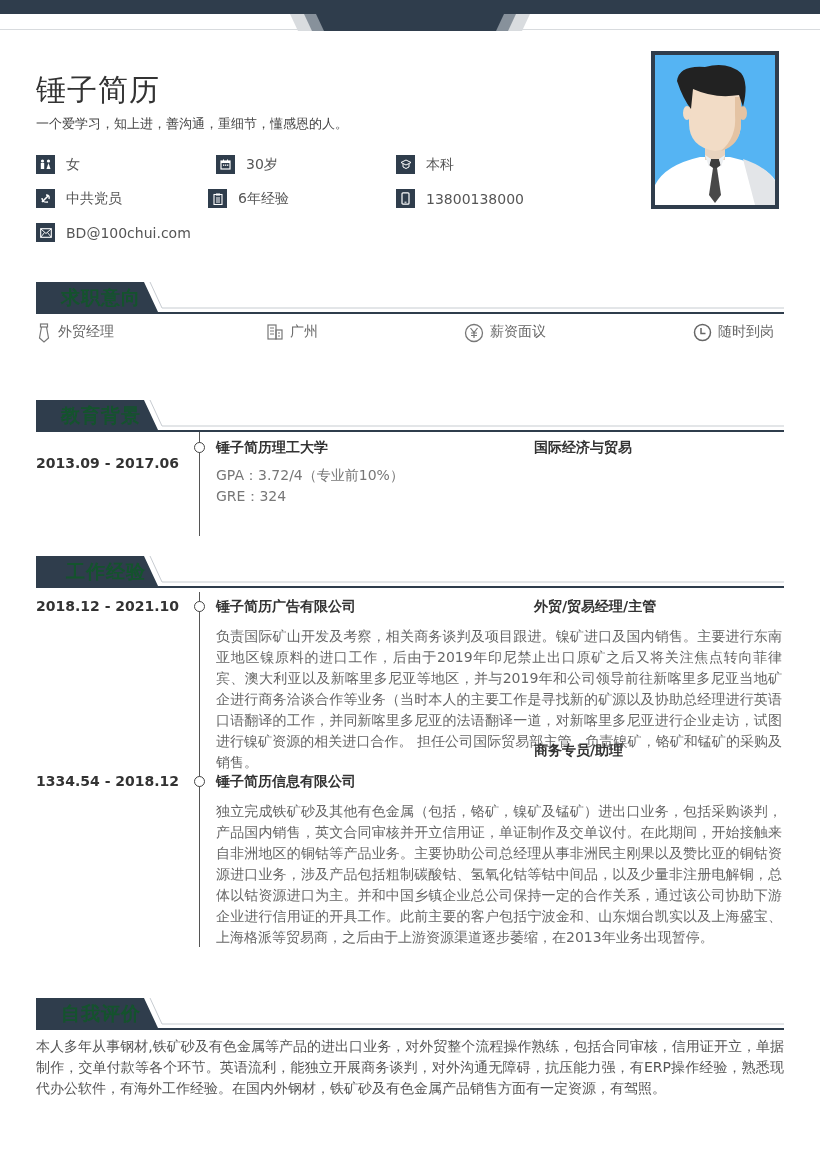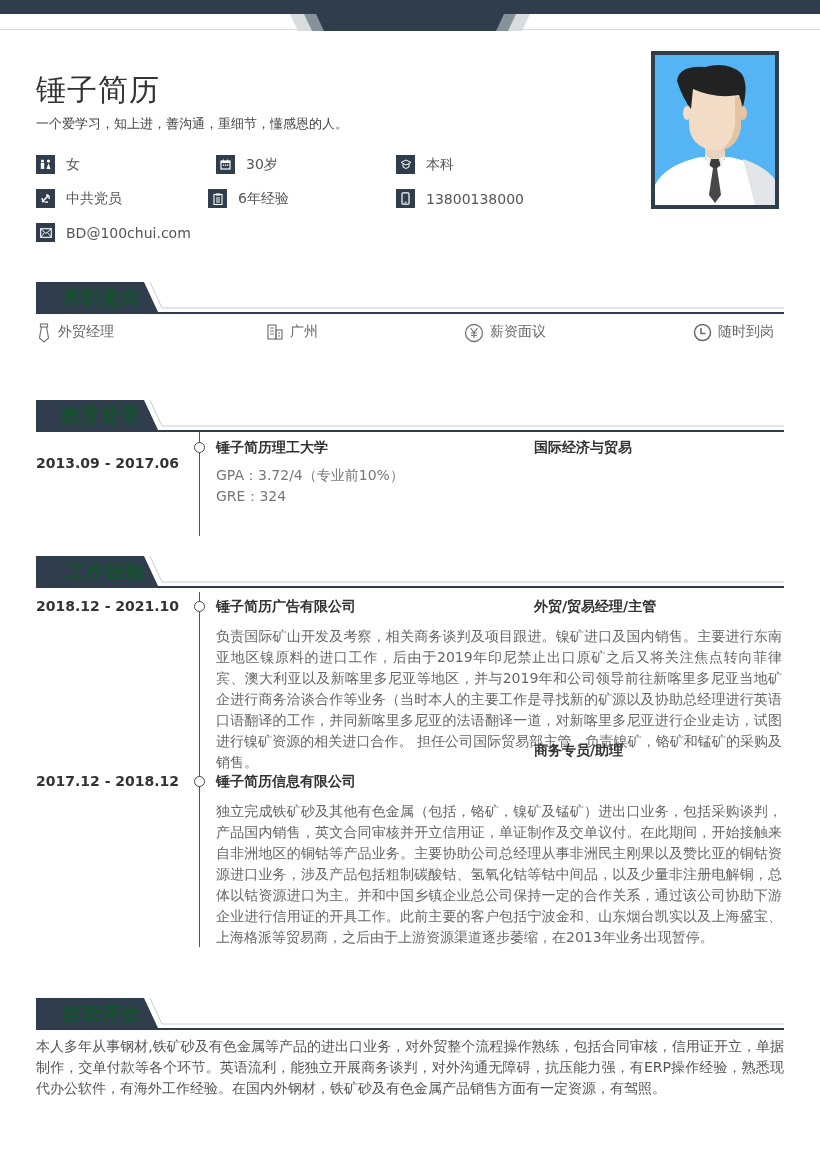--- a/index.html
+++ b/index.html
@@ -212,21 +212,21 @@
 
 <div class="timeline-line" style="top:592px;height:355px;"></div>
 
 <div class="timeline-dot" style="top:601px;"></div>
 <div class="date" style="top:598px;">2018.12 - 2021.10</div>
 <div class="org" style="top:598px;">锤子简历广告有限公司</div>
 <div class="role" style="top:598px;">外贸/贸易经理/主管</div>
 <div class="detail" style="top:626px;">负责国际矿山开发及考察，相关商务谈判及项目跟进。镍矿进口及国内销售。主要进行东南亚地区镍原料的进口工作，后由于2019年印尼禁止出口原矿之后又将关注焦点转向菲律宾、澳大利亚以及新喀里多尼亚等地区，并与2019年和公司领导前往新喀里多尼亚当地矿企进行商务洽谈合作等业务（当时本人的主要工作是寻找新的矿源以及协助总经理进行英语口语翻译的工作，并同新喀里多尼亚的法语翻译一道，对新喀里多尼亚进行企业走访，试图进行镍矿资源的相关进口合作。 担任公司国际贸易部主管，负责镍矿，铬矿和锰矿的采购及销售。</div>
 
 <div class="timeline-dot" style="top:776px;"></div>
-<div class="date" style="top:773px;">2017.12 - 2018.12</div>
+<div class="date" style="top:773px;">1334.54 - 2018.12</div>
 <div class="org" style="top:773px;">锤子简历信息有限公司</div>
 <div class="role" style="top:742px;">商务专员/助理</div>
 <div class="detail" style="top:801px;">独立完成铁矿砂及其他有色金属（包括，铬矿，镍矿及锰矿）进出口业务，包括采购谈判，产品国内销售，英文合同审核并开立信用证，单证制作及交单议付。在此期间，开始接触来自非洲地区的铜钴等产品业务。主要协助公司总经理从事非洲民主刚果以及赞比亚的铜钴资源进口业务，涉及产品包括粗制碳酸钴、氢氧化钴等钴中间品，以及少量非注册电解铜，总体以钴资源进口为主。并和中国乡镇企业总公司保持一定的合作关系，通过该公司协助下游企业进行信用证的开具工作。此前主要的客户包括宁波金和、山东烟台凯实以及上海盛宝、上海格派等贸易商，之后由于上游资源渠道逐步萎缩，在2013年业务出现暂停。</div>
 
 <div class="section-head" style="top:998px;">
   <svg class="slant" width="748" height="32" viewBox="0 0 748 32">
     <polygon points="0,0 108,0 122,30 0,30" fill="#2f3d4c"></polygon>
     <polyline points="114,0 126,26 748,26" fill="none" stroke="#c7ccd1" stroke-width="1"></polyline>
     <rect x="0" y="30" width="748" height="2" fill="#2f3d4c"></rect>
   </svg>

